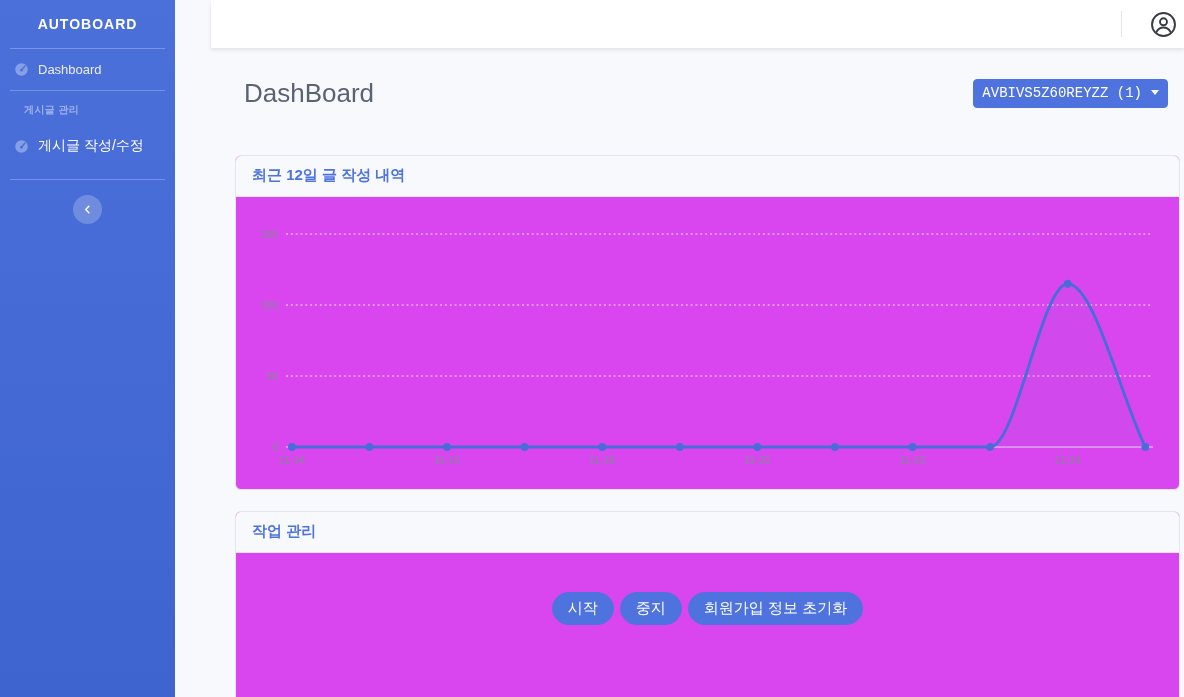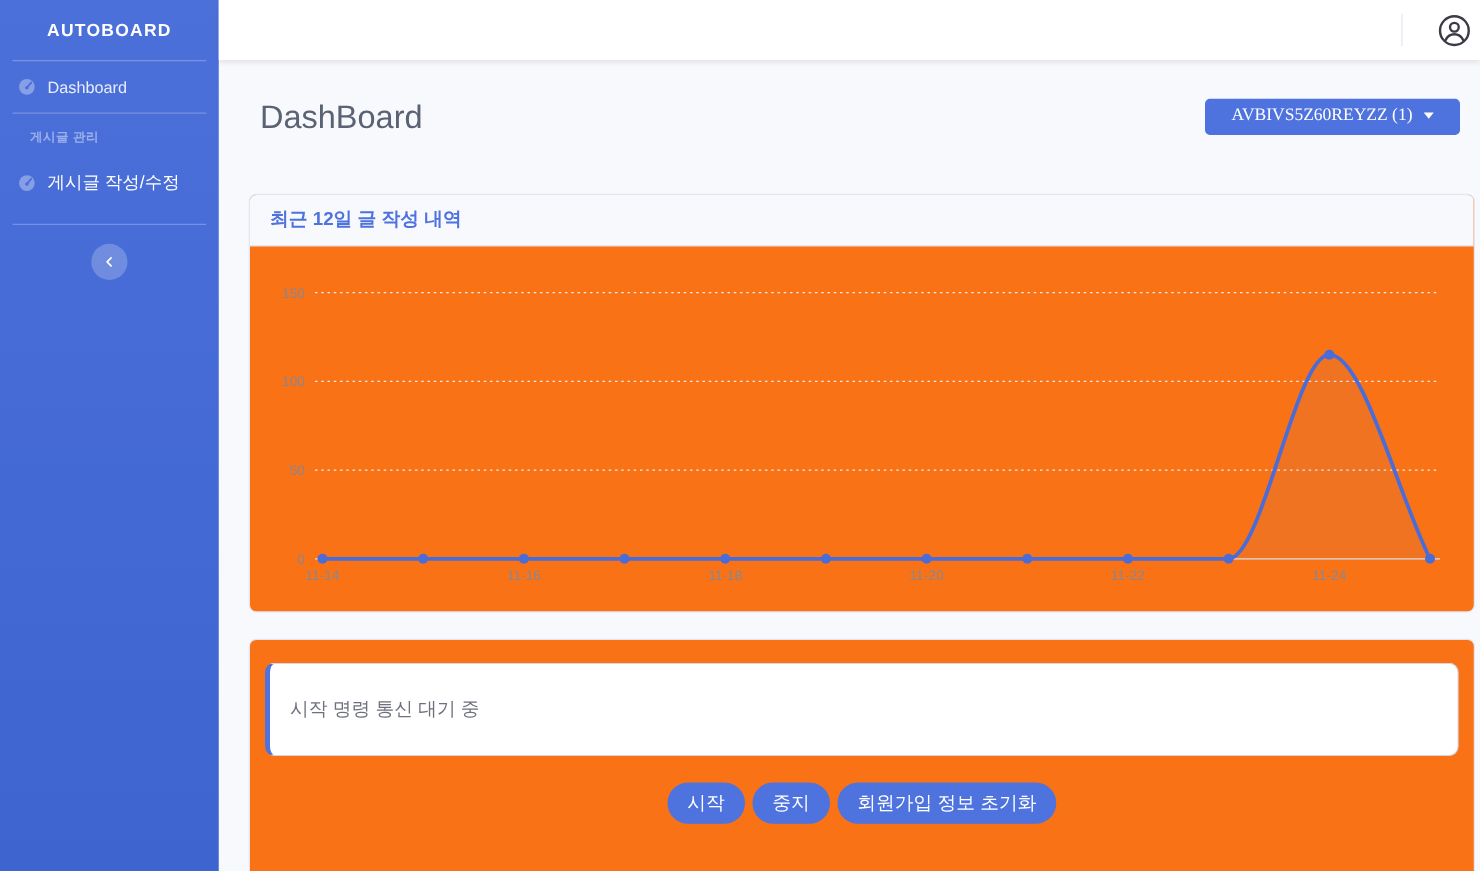--- a/index.html
+++ b/index.html
@@ -1,18 +1,18 @@
 <!DOCTYPE html>
 <html><head>
 <meta charset="utf-8">
 <style>
   * { margin:0; padding:0; box-sizing:border-box; }
   html,body { width:1184px; height:697px; overflow:hidden;
     font-family:"Liberation Sans","DejaVu Sans",sans-serif; background:#f8f9fc; }
-  .app { display:flex; width:1184px; height:697px; }
+  .app { display:flex; width:1184px; height:697px;gap:36px; }
 
   
   .sidebar { width:175px; height:100%; flex:0 0 175px;
     background:linear-gradient(180deg,#4b70da 0%,#3e64d0 100%); color:#fff; }
   .brand { height:48px; display:flex; align-items:center; justify-content:center;
     font-size:14px; font-weight:800; letter-spacing:1px; color:#fff; cursor:pointer; }
   .side-divider { border:0; border-top:1px solid rgba(255,255,255,0.25); margin:0 10px; }
   .nav-item { display:flex; align-items:center; gap:9px; padding:13px 14px;
     color:rgba(255,255,255,0.88); font-size:13px; cursor:pointer; }
   .nav-item.kr { font-size:14px; color:#fff; padding:12px 14px;text-align:center; }
@@ -31,27 +31,27 @@
     box-shadow:0 2px 4px rgba(58,59,69,0.12); display:flex; align-items:center;
     justify-content:flex-end; position:relative; z-index:2; }
   .topbar-divider { width:1px; height:26px; background:#e3e6f0; margin-right:28px; }
   .user-btn { background:none; border:none; margin-right:7px; cursor:pointer;
     display:flex; align-items:center; }
 
   .content { flex:1; padding:27px 4px 0 24px; overflow:hidden; }
   .page-head { display:flex; align-items:center; justify-content:space-between; height:36px; }
   .page-title { font-size:26px; font-weight:400; color:#5a6374; margin-left:9px; }
   .account-btn { background:#4e73df; color:#fff; border:1px solid #4e73df;
-    border-radius:4px; font-size:14px; padding:5px 20px 6px; margin-right:12px;
+    border-radius:4px; font-size:14px; padding:5px 8px 6px; margin-right:12px;
     display:flex; align-items:center; gap:9px; cursor:pointer;
-    font-family:Liberation Serif, serif; }
+    font-family:Liberation Mono, monospace; }
   .caret-down { width:0; height:0; border-left:4px solid transparent;
     border-right:4px solid transparent; border-top:5px solid #fff; display:inline-block; }
 
-  .card { background:#f97316; border:1px solid #e3e6f0; border-radius:6px; overflow:hidden; }
+  .card { background:#d946ef; border:1px solid #e3e6f0; border-radius:6px; overflow:hidden; }
   .card-chart { margin-top:44px; }
   .card-job { margin-top:21px; height:240px; }
   .card-header { background:#f8f9fc; border-bottom:1px solid #e3e6f0;
     padding:10px 16px 11px; font-size:15px; font-weight:700; color:#4e73df; }
   .card-body-chart { height:292px; }
   .card-body-job { padding:18px 12px 0; }
 
   .status-box { border:1px solid #d1d3e2; border-left:4px solid #4e73df;
     border-radius:8px; padding:27px 16px; font-size:15px; color:#6e707e; background:#fff; }
   .btn-row { display:flex; justify-content:center; gap:6px; margin-top:21px; }
@@ -154,24 +154,22 @@
               <circle cx="621.8181818181819" cy="250" r="4" fill="#4a6cd9"></circle>
               <circle cx="702.3636363636364" cy="250" r="4" fill="#4a6cd9"></circle>
               <circle cx="782.9090909090909" cy="250" r="4" fill="#4a6cd9"></circle>
               <circle cx="863.4545454545455" cy="86.69999999999999" r="4" fill="#4a6cd9"></circle>
               <circle cx="944" cy="250" r="4" fill="#4a6cd9"></circle>
             </svg>
         </div>
       </section>
 
       <section class="card card-job">
+        <div class="card-header">작업 관리</div>
         <div class="card-body-job">
-          <div class="status-box">
-            <span>시작 명령 통신 대기 중</span>
-          </div>
           <div class="btn-row">
             <button class="pill-btn">시작</button>
             <button class="pill-btn">중지</button>
             <button class="pill-btn">회원가입 정보 초기화</button>
           </div>
         </div>
       </section>
 
     </div>
   </div>

